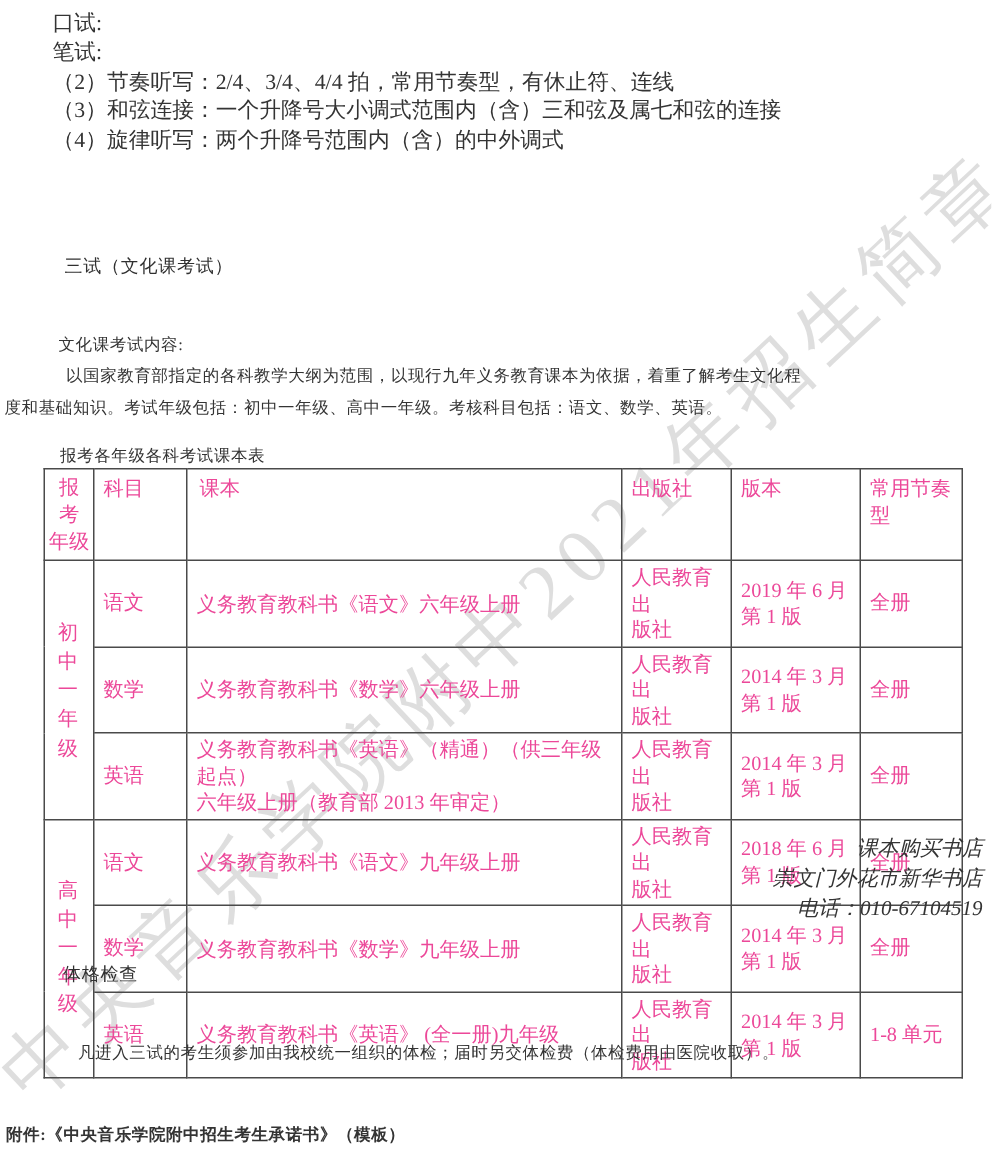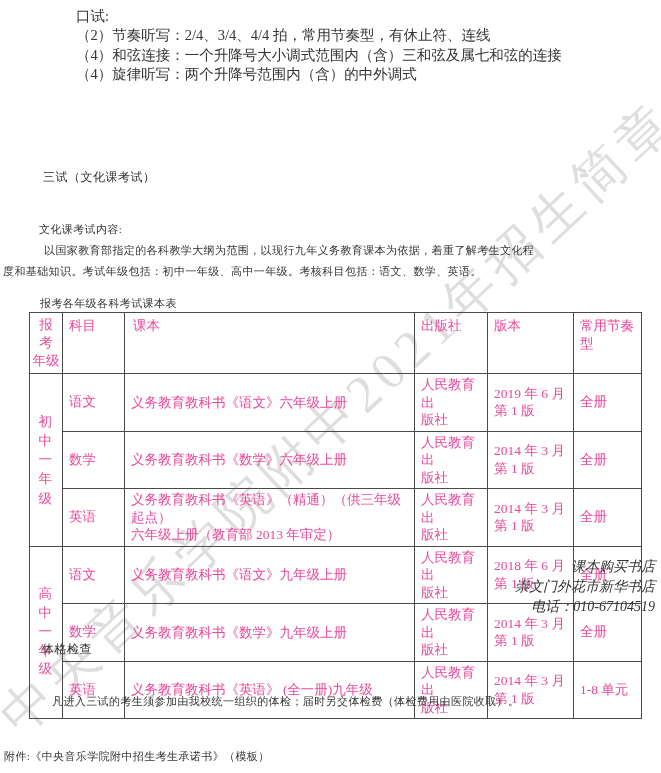--- a/index.html
+++ b/index.html
@@ -21,21 +21,21 @@
     letter-spacing:7px;
     color:rgba(145,145,145,0.30);
     white-space:nowrap;
     z-index:0;
     user-select:none;
   }
   .top-block{
     position:absolute;left:35px;top:7px;
     font-size:14.5px;line-height:19.4px;
   }
-  .top-block div{white-space:nowrap;margin-left:41px;}
+  .top-block div{white-space:nowrap;}
   .h-section{
     position:absolute;
     font-size:12px;line-height:22px;
     letter-spacing:0.5px;
     color:#303030;
     white-space:nowrap;
   }
   .body-line{font-size:11px;letter-spacing:0.4px;}
   .tb{
     position:absolute;left:29px;top:312px;
@@ -78,22 +78,23 @@
 <body>
 
 <div class="page">
 
   <div class="watermark">中央音乐学院附中2021年招生简章</div>
 
   <div class="layer">
 
     <div class="top-block">
       <div>口试:</div>
+      <div>笔试:</div>
       <div>（2）节奏听写：2/4、3/4、4/4 拍，常用节奏型，有休止符、连线</div>
-      <div>（4）和弦连接：一个升降号大小调式范围内（含）三和弦及属七和弦的连接</div>
+      <div>（3）和弦连接：一个升降号大小调式范围内（含）三和弦及属七和弦的连接</div>
       <div>（4）旋律听写：两个升降号范围内（含）的中外调式</div>
     </div>
 
     <div class="h-section" style="left:43px;top:166px;">三试（文化课考试）</div>
 
     <div class="abs body-line" style="left:39px;top:222px;">文化课考试内容:</div>
     <div class="abs body-line" style="left:44px;top:243px;">以国家教育部指定的各科教学大纲为范围，以现行九年义务教育课本为依据，着重了解考生文化程</div>
     <div class="abs body-line" style="left:3px;top:264px;text-align:center;">度和基础知识。考试年级包括：初中一年级、高中一年级。考核科目包括：语文、数学、英语。</div>
 
     <div class="abs body-line" style="left:40px;top:296px;">报考各年级各科考试课本表</div>
@@ -180,16 +181,16 @@
     <div class="bookstore">
       <div>课本购买书店</div>
       <div>崇文门外花市新华书店</div>
       <div>电话：010-67104519</div>
     </div>
 
     <div class="h-section" style="left:42px;top:638px;">体格检查</div>
 
     <div class="abs body-line" style="left:52px;top:694px;">凡进入三试的考生须参加由我校统一组织的体检；届时另交体检费（体检费用由医院收取）。</div>
 
-    <div class="abs body-line" style="left:4px;top:749px;">附件:《中央音乐学院附中招生考生承诺书》（模板）</div>
+    <div class="abs body-line" style="left:4px;top:749px;font-weight:bold;">附件:《中央音乐学院附中招生考生承诺书》（模板）</div>
 
   </div>
 </div>
 
 </body></html>

